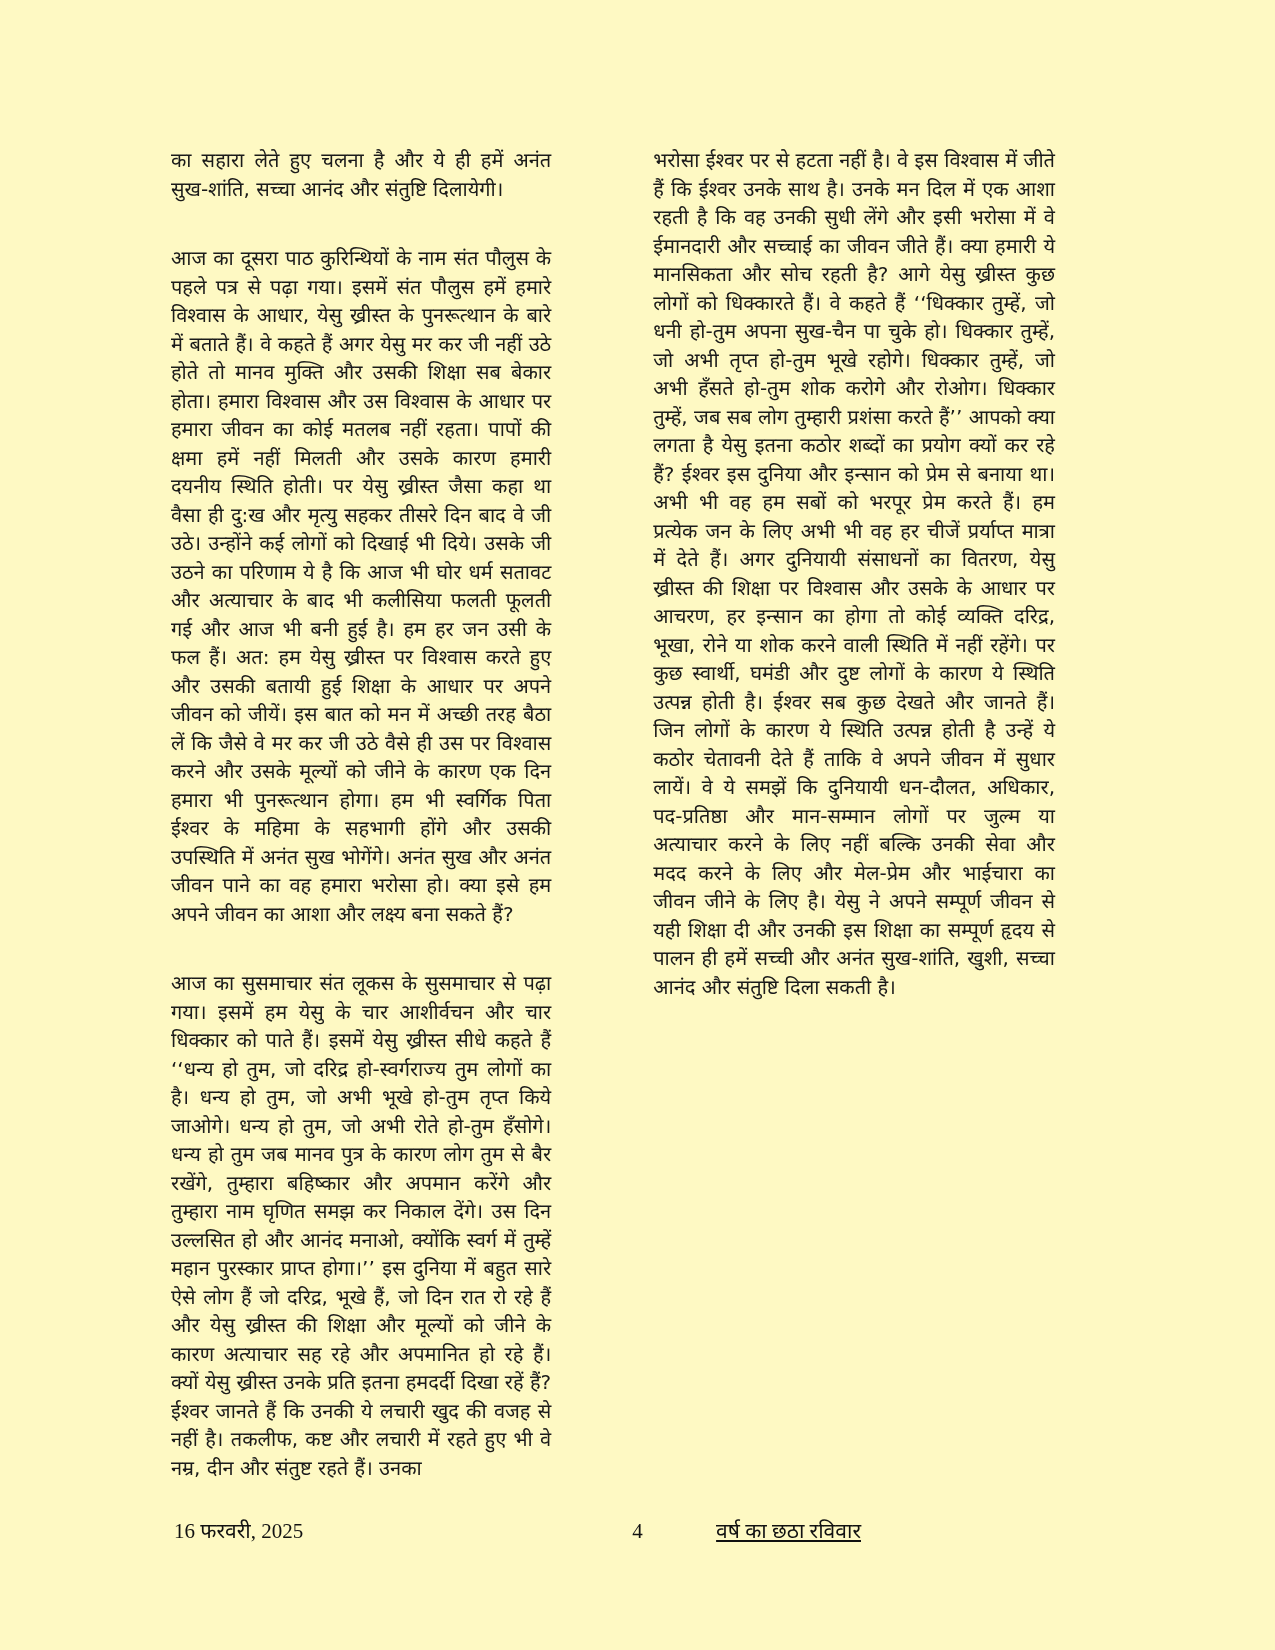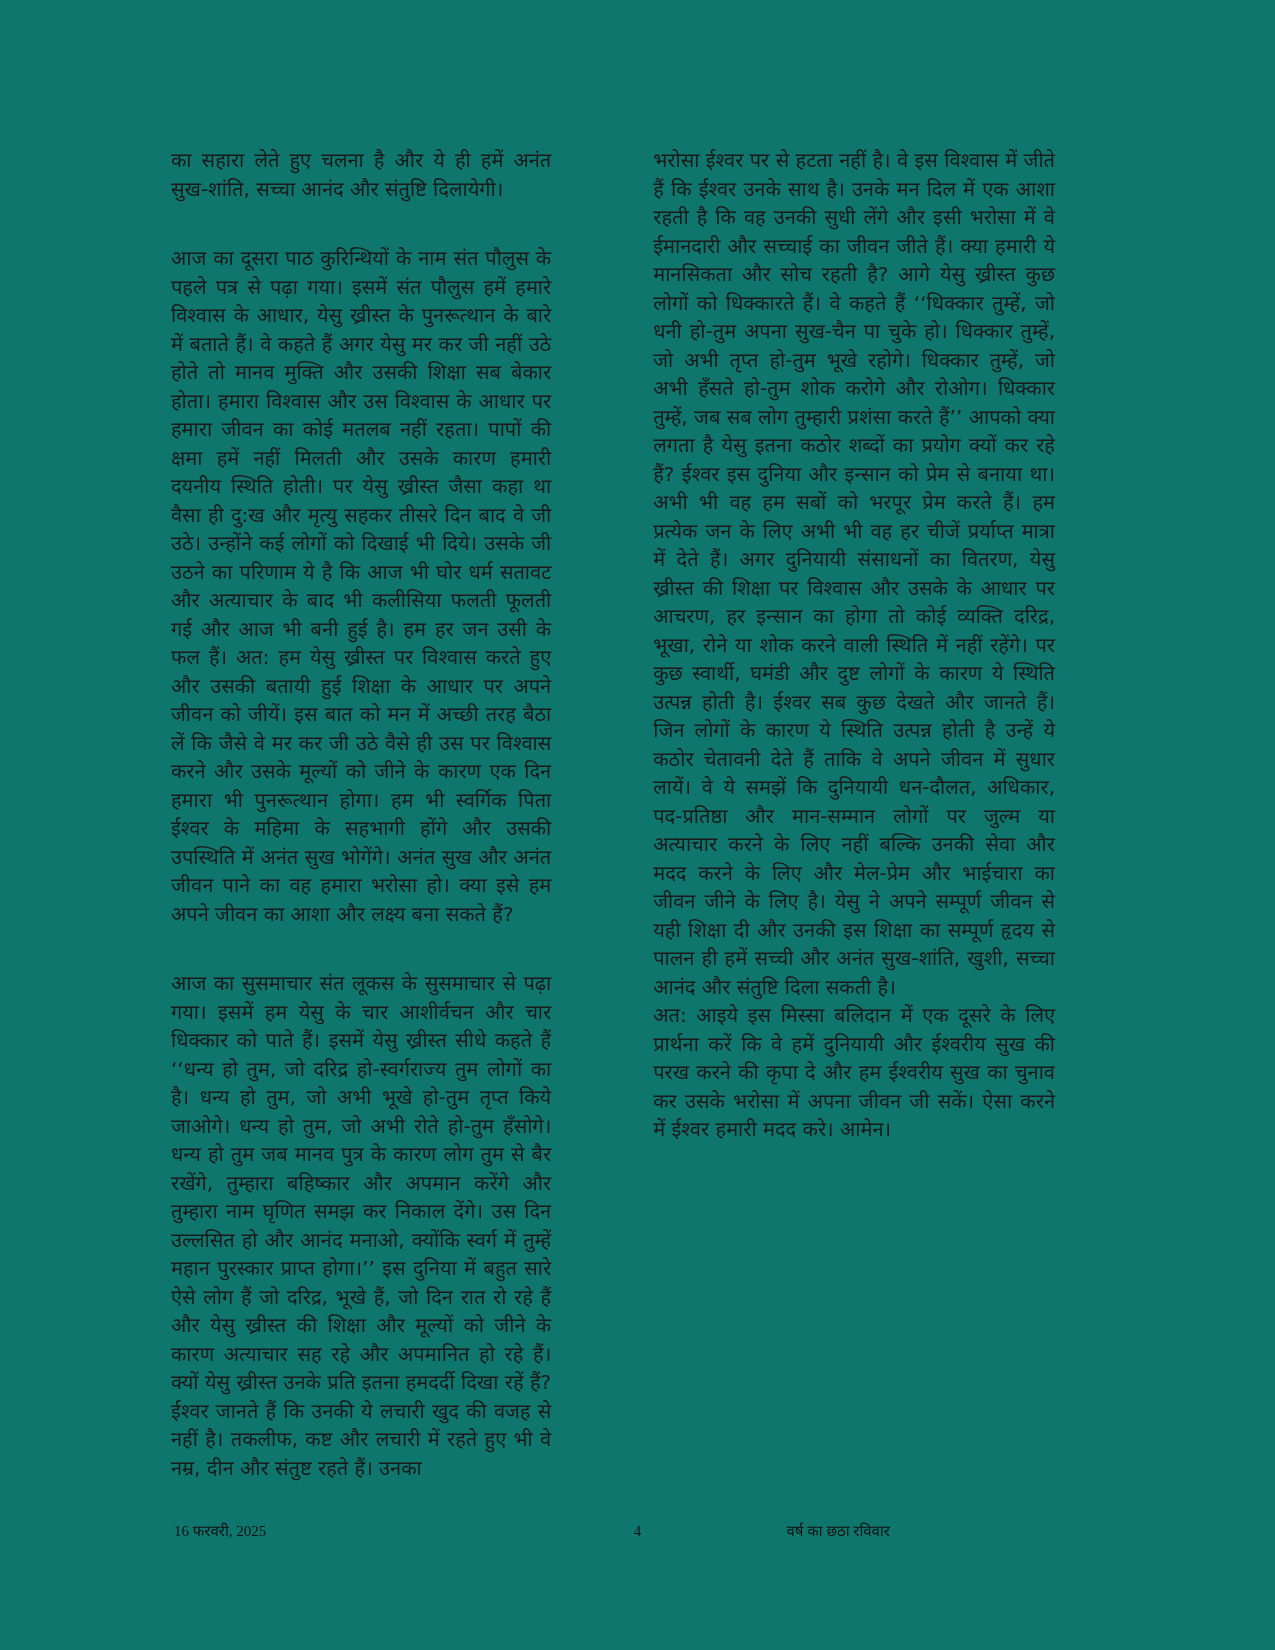--- a/index.html
+++ b/index.html
@@ -4,21 +4,21 @@
 <style>
   html, body {
     margin: 0;
     padding: 0;
     background: #ffffff;
   }
   .page {
     position: relative;
     width: 1275px;
     height: 1650px;
-    background: #0f766e;
+    background: #fef9c3;
     color: #1a1a1a;
     font-family: "DejaVu Sans", sans-serif;
     overflow: hidden;
   }
   .columns {
     position: absolute;
     left: 171px;
     top: 146px;
     width: 884px;
     display: flex;
@@ -42,58 +42,58 @@
   .para.gap-before {
     margin-top: 41px;
   }
   .footer {
     position: absolute;
     left: 0;
     top: 1516px;
     width: 1141px;
     height: 34px;
     font-family: "Liberation Serif", "DejaVu Serif", serif;
-    font-size: 15px;
+    font-size: 21px;
     line-height: 30px;
     color: #111111;
   }
   .footer-date {
     position: absolute;
     left: 174px;
     top: 0;
   }
   .footer-pagenum {
     position: absolute;
     left: 0;
     width: 1275px;
     text-align: center;
     top: 0;
   }
   .footer-title {
     position: absolute;
-    right: 251px;
+    right: 280px;
     top: 0;
+    text-decoration: underline;
   }
 </style>
 </head>
 <body>
 
 <div class="page">
 
   <div class="columns">
 
     <div class="col col-left">
       <p class="para">का सहारा लेते हुए चलना है और ये ही हमें अनंत सुख-शांति, सच्चा आनंद और संतुष्टि दिलायेगी।</p>
       <p class="para gap-before">आज का दूसरा पाठ कुरिन्थियों के नाम संत पौलुस के पहले पत्र से पढ़ा गया। इसमें संत पौलुस हमें हमारे विश्वास के आधार, येसु ख्रीस्त के पुनरूत्थान के बारे में बताते हैं। वे कहते हैं अगर येसु मर कर जी नहीं उठे होते तो मानव मुक्ति और उसकी शिक्षा सब बेकार होता। हमारा विश्वास और उस विश्वास के आधार पर हमारा जीवन का कोई मतलब नहीं रहता। पापों की क्षमा हमें नहीं मिलती और उसके कारण हमारी दयनीय स्थिति होती। पर येसु ख्रीस्त जैसा कहा था वैसा ही दु:ख और मृत्यु सहकर तीसरे दिन बाद वे जी उठे। उन्होंने कई लोगों को दिखाई भी दिये। उसके जी उठने का परिणाम ये है कि आज भी घोर धर्म सतावट और अत्याचार के बाद भी कलीसिया फलती फूलती गई और आज भी बनी हुई है। हम हर जन उसी के फल हैं। अत: हम येसु ख्रीस्त पर विश्वास करते हुए और उसकी बतायी हुई शिक्षा के आधार पर अपने जीवन को जीयें। इस बात को मन में अच्छी तरह बैठा लें कि जैसे वे मर कर जी उठे वैसे ही उस पर विश्वास करने और उसके मूल्यों को जीने के कारण एक दिन हमारा भी पुनरूत्थान होगा। हम भी स्वर्गिक पिता ईश्वर के महिमा के सहभागी होंगे और उसकी उपस्थिति में अनंत सुख भोगेंगे। अनंत सुख और अनंत जीवन पाने का वह हमारा भरोसा हो। क्या इसे हम अपने जीवन का आशा और लक्ष्य बना सकते हैं?</p>
       <p class="para gap-before">आज का सुसमाचार संत लूकस के सुसमाचार से पढ़ा गया। इसमें हम येसु के चार आशीर्वचन और चार धिक्कार को पाते हैं। इसमें येसु ख्रीस्त सीधे कहते हैं ‘‘धन्य हो तुम, जो दरिद्र हो-स्वर्गराज्य तुम लोगों का है। धन्य हो तुम, जो अभी भूखे हो-तुम तृप्त किये जाओगे। धन्य हो तुम, जो अभी रोते हो-तुम हँसोगे। धन्य हो तुम जब मानव पुत्र के कारण लोग तुम से बैर रखेंगे, तुम्हारा बहिष्कार और अपमान करेंगे और तुम्हारा नाम घृणित समझ कर निकाल देंगे। उस दिन उल्लसित हो और आनंद मनाओ, क्योंकि स्वर्ग में तुम्हें महान पुरस्कार प्राप्त होगा।’’ इस दुनिया में बहुत सारे ऐसे लोग हैं जो दरिद्र, भूखे हैं, जो दिन रात रो रहे हैं और येसु ख्रीस्त की शिक्षा और मूल्यों को जीने के कारण अत्याचार सह रहे और अपमानित हो रहे हैं। क्यों येसु ख्रीस्त उनके प्रति इतना हमदर्दी दिखा रहें हैं? ईश्वर जानते हैं कि उनकी ये लचारी खुद की वजह से नहीं है। तकलीफ, कष्ट और लचारी में रहते हुए भी वे नम्र, दीन और संतुष्ट रहते हैं। उनका</p>
     </div>
 
     <div class="col col-right">
       <p class="para">भरोसा ईश्वर पर से हटता नहीं है। वे इस विश्वास में जीते हैं कि ईश्वर उनके साथ है। उनके मन दिल में एक आशा रहती है कि वह उनकी सुधी लेंगे और इसी भरोसा में वे ईमानदारी और सच्चाई का जीवन जीते हैं। क्या हमारी ये मानसिकता और सोच रहती है? आगे येसु ख्रीस्त कुछ लोगों को धिक्कारते हैं। वे कहते हैं ‘‘धिक्कार तुम्हें, जो धनी हो-तुम अपना सुख-चैन पा चुके हो। धिक्कार तुम्हें, जो अभी तृप्त हो-तुम भूखे रहोगे। धिक्कार तुम्हें, जो अभी हँसते हो-तुम शोक करोगे और रोओग। धिक्कार तुम्हें, जब सब लोग तुम्हारी प्रशंसा करते हैं’’ आपको क्या लगता है येसु इतना कठोर शब्दों का प्रयोग क्यों कर रहे हैं? ईश्वर इस दुनिया और इन्सान को प्रेम से बनाया था। अभी भी वह हम सबों को भरपूर प्रेम करते हैं। हम प्रत्येक जन के लिए अभी भी वह हर चीजें प्रर्याप्त मात्रा में देते हैं। अगर दुनियायी संसाधनों का वितरण, येसु ख्रीस्त की शिक्षा पर विश्वास और उसके के आधार पर आचरण, हर इन्सान का होगा तो कोई व्यक्ति दरिद्र, भूखा, रोने या शोक करने वाली स्थिति में नहीं रहेंगे। पर कुछ स्वार्थी, घमंडी और दुष्ट लोगों के कारण ये स्थिति उत्पन्न होती है। ईश्वर सब कुछ देखते और जानते हैं। जिन लोगों के कारण ये स्थिति उत्पन्न होती है उन्हें ये कठोर चेतावनी देते हैं ताकि वे अपने जीवन में सुधार लायें। वे ये समझें कि दुनियायी धन-दौलत, अधिकार, पद-प्रतिष्ठा और मान-सम्मान लोगों पर जुल्म या अत्याचार करने के लिए नहीं बल्कि उनकी सेवा और मदद करने के लिए और मेल-प्रेम और भाईचारा का जीवन जीने के लिए है। येसु ने अपने सम्पूर्ण जीवन से यही शिक्षा दी और उनकी इस शिक्षा का सम्पूर्ण हृदय से पालन ही हमें सच्ची और अनंत सुख-शांति, खुशी, सच्चा आनंद और संतुष्टि दिला सकती है।</p>
-      <p class="para">अत: आइये इस मिस्सा बलिदान में एक दूसरे के लिए प्रार्थना करें कि वे हमें दुनियायी और ईश्वरीय सुख की परख करने की कृपा दे और हम ईश्वरीय सुख का चुनाव कर उसके भरोसा में अपना जीवन जी सकें। ऐसा करने में ईश्वर हमारी मदद करे। आमेन।</p>
     </div>
 
   </div>
 
   <div class="footer">
     <span class="footer-date">16 फरवरी, 2025</span>
     <span class="footer-pagenum">4</span>
     <span class="footer-title">वर्ष का छठा रविवार</span>
   </div>
 

